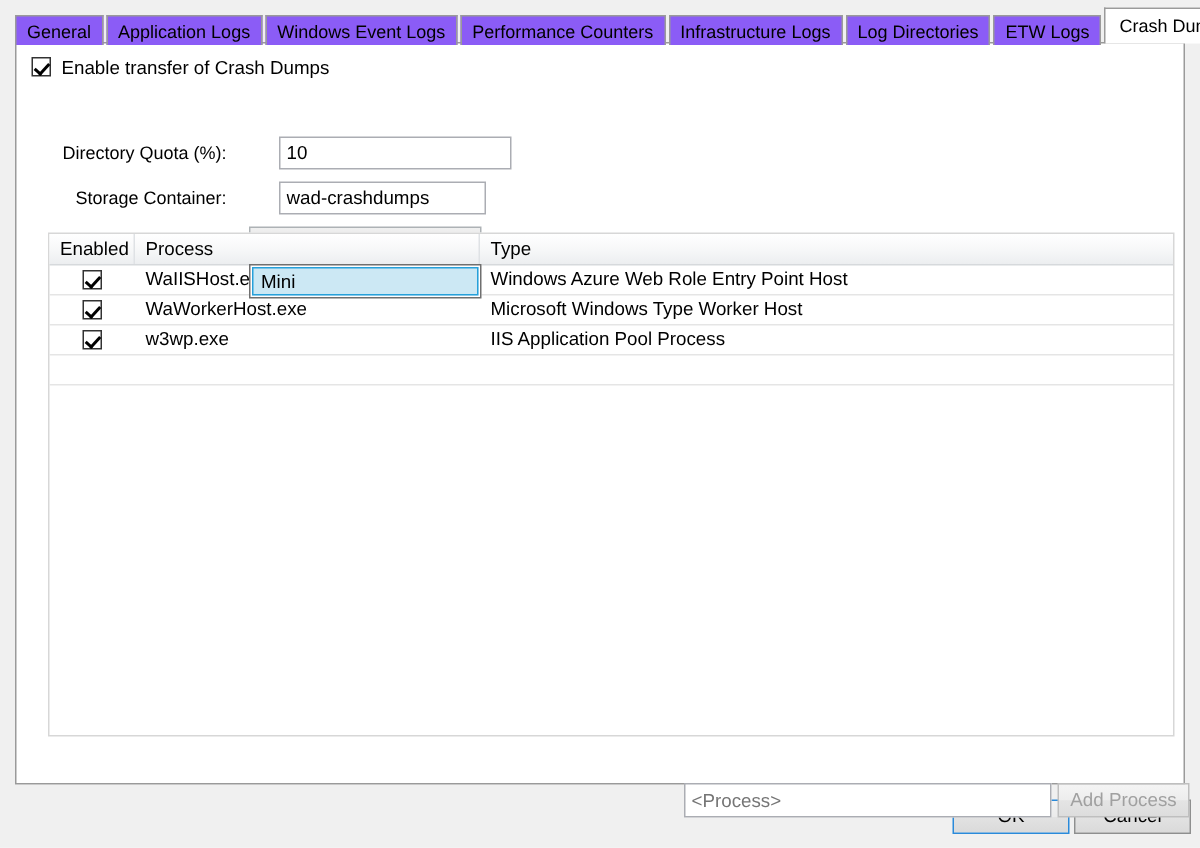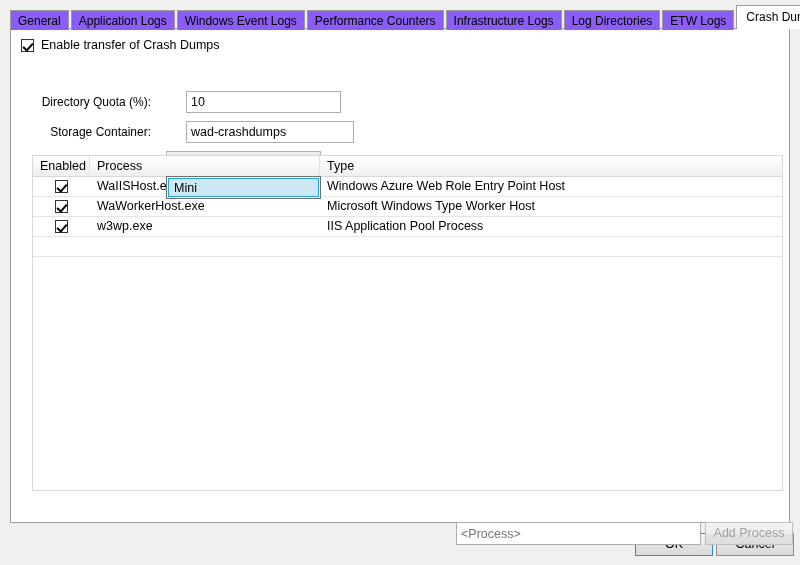--- a/index.html
+++ b/index.html
@@ -70,21 +70,21 @@
     box-sizing: border-box;
     z-index: 5;
   }
 
   
   .enable-row {
     position: absolute;
     left: 10px;
     top: 9px;
     display: flex;
-    align-items: flex-end;
+    align-items: flex-start;
   }
   .winchk {
     width: 13px;
     height: 13px;
     border: 1px solid #333333;
     background: #ffffff;
     box-sizing: border-box;
     position: relative;
     display: inline-block;
     flex: none;
@@ -316,21 +316,21 @@
     </div>
 
     <div class="lblbox" style="left:20px; top:66px;">
       <span>Directory Quota (%):</span>
     </div>
     <input class="txtinput" style="left: 155px; top: 62px; width: 155px;" value="10">
 
     <div class="lblbox" style="left:20px; top:96px;">
       <span>Storage Container:</span>
     </div>
-    <input class="txtinput" style="left: 155px; top: 92px; width: 168px;" value="wad-crashdumps">
+    <input class="txtinput" style="left: 155px; top: 92px; width: 138px;" value="wad-crashdumps">
 
     <div class="lblbox" style="left:20px; top:126px;">
       <span>Dump Type:</span>
     </div>
     <div class="combo">
       <span>Mini</span>
       <span class="chev">
         <svg viewBox="0 0 10 10" width="10" height="10" aria-hidden="true">
           <path d="M1 3 L5 7 L9 3" fill="none" stroke="#4a4a4a" stroke-width="1.2"></path>
         </svg>

